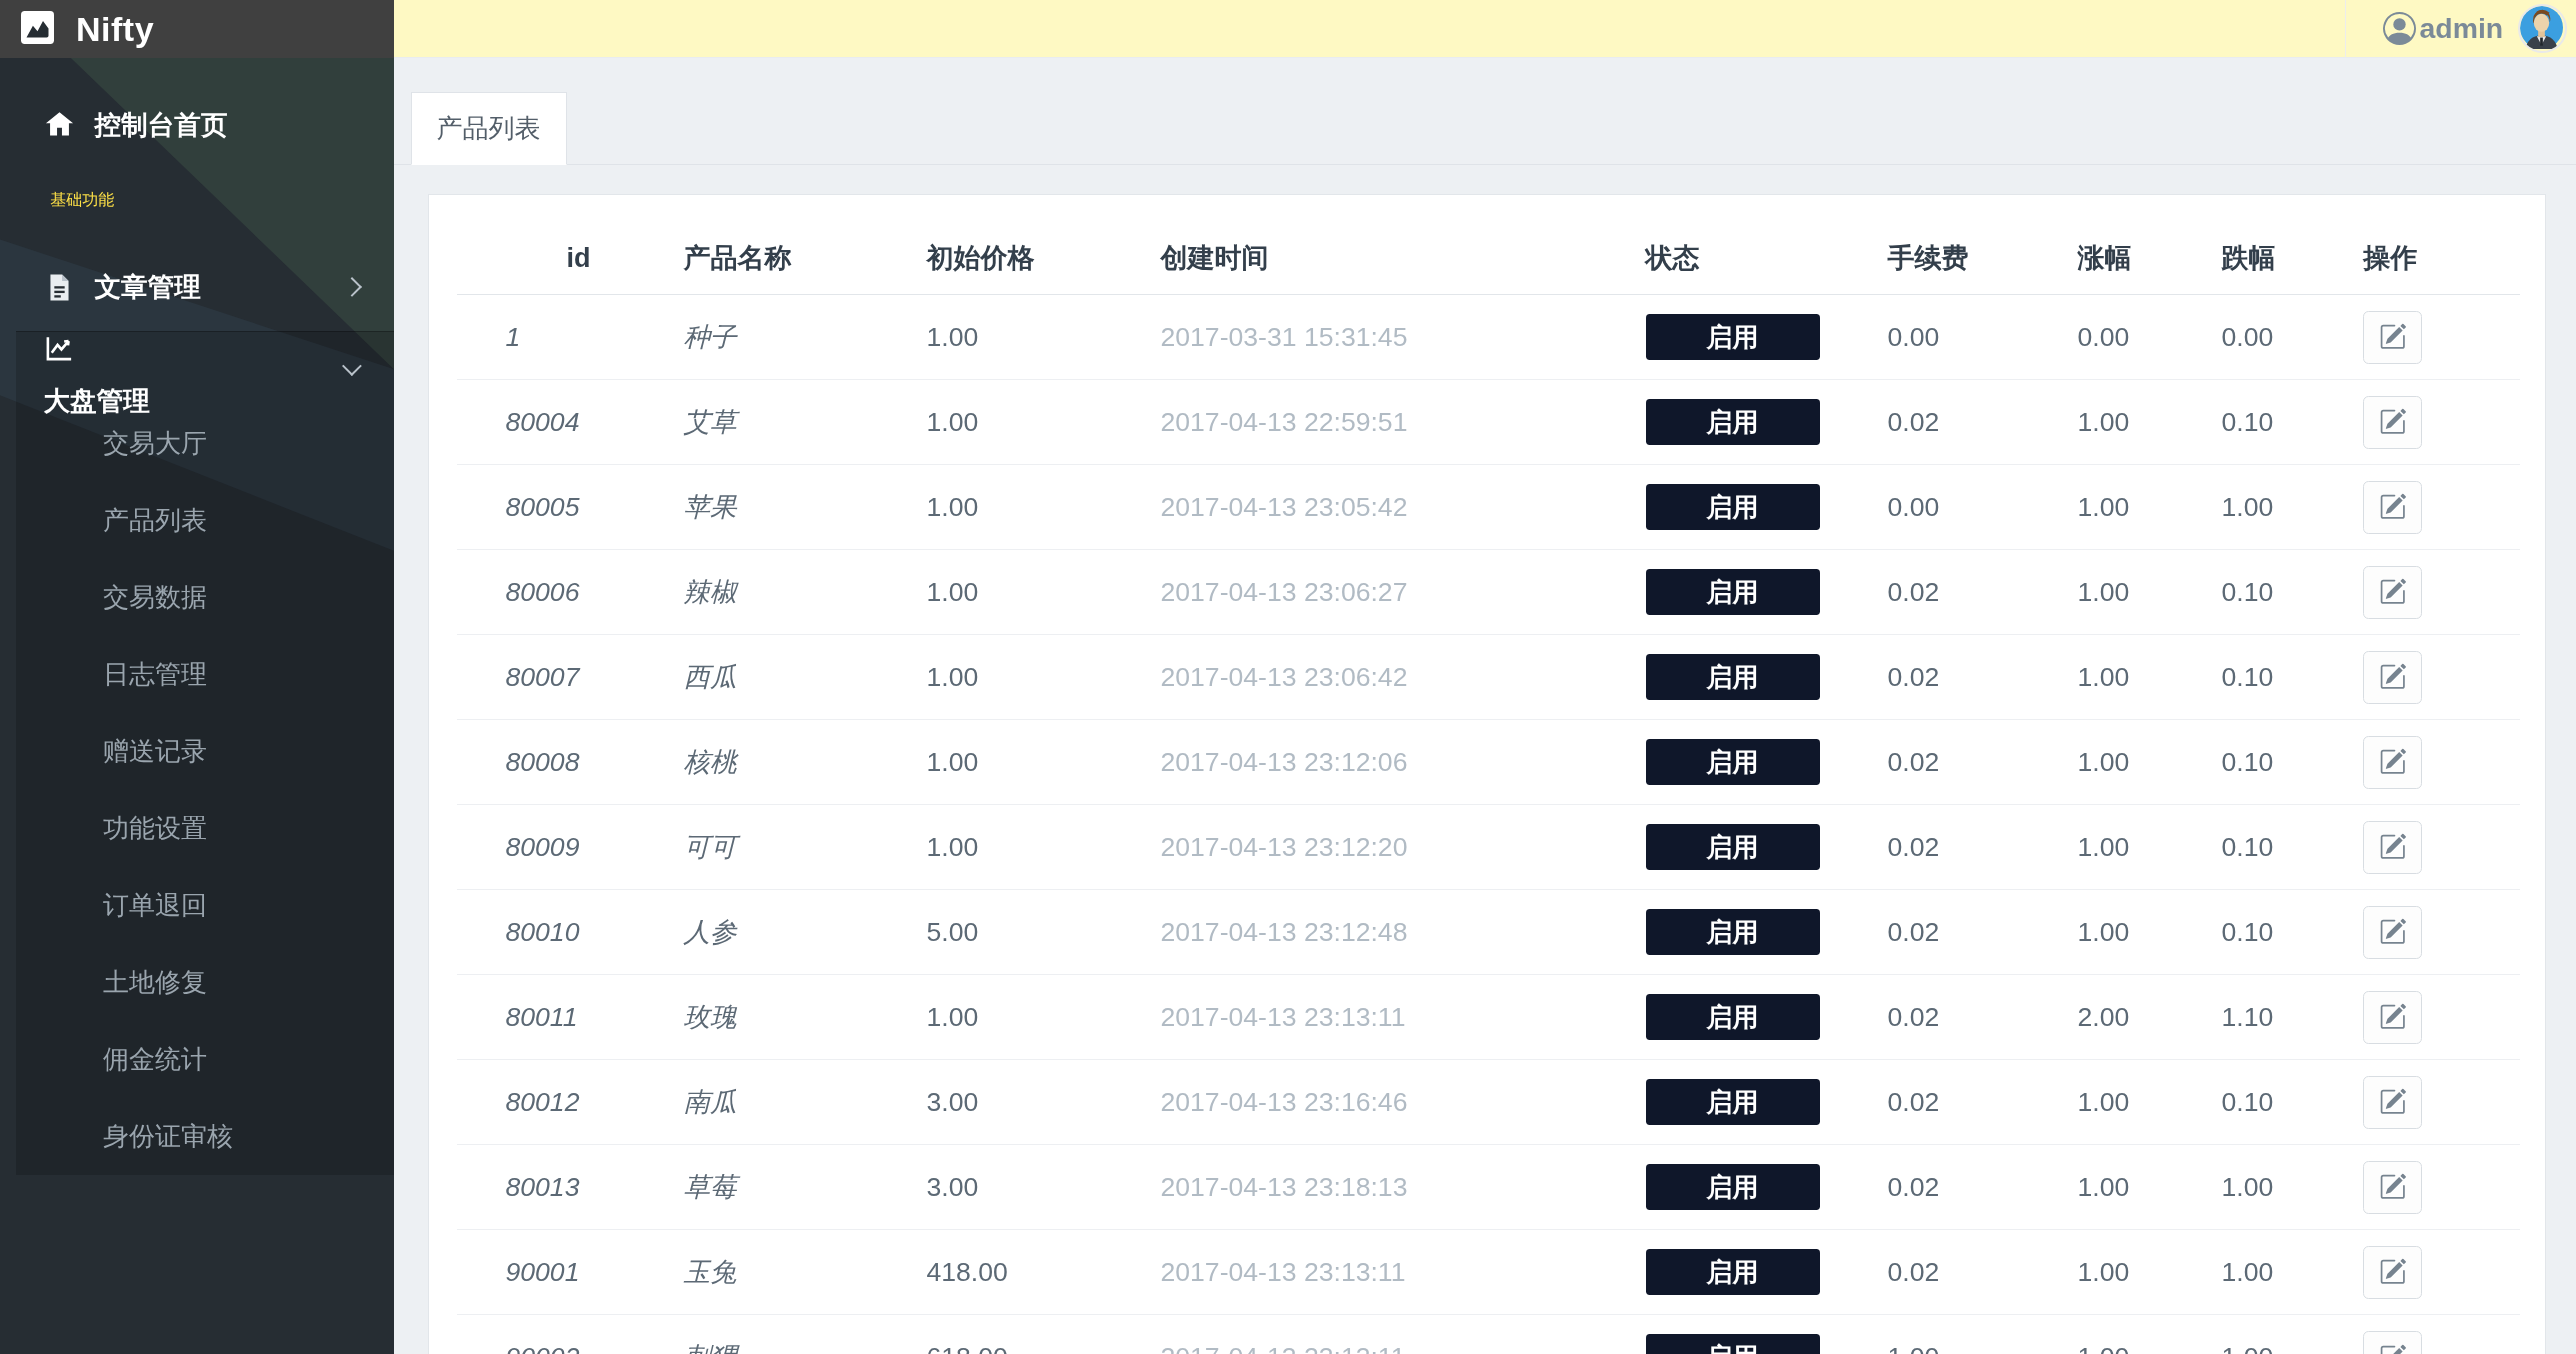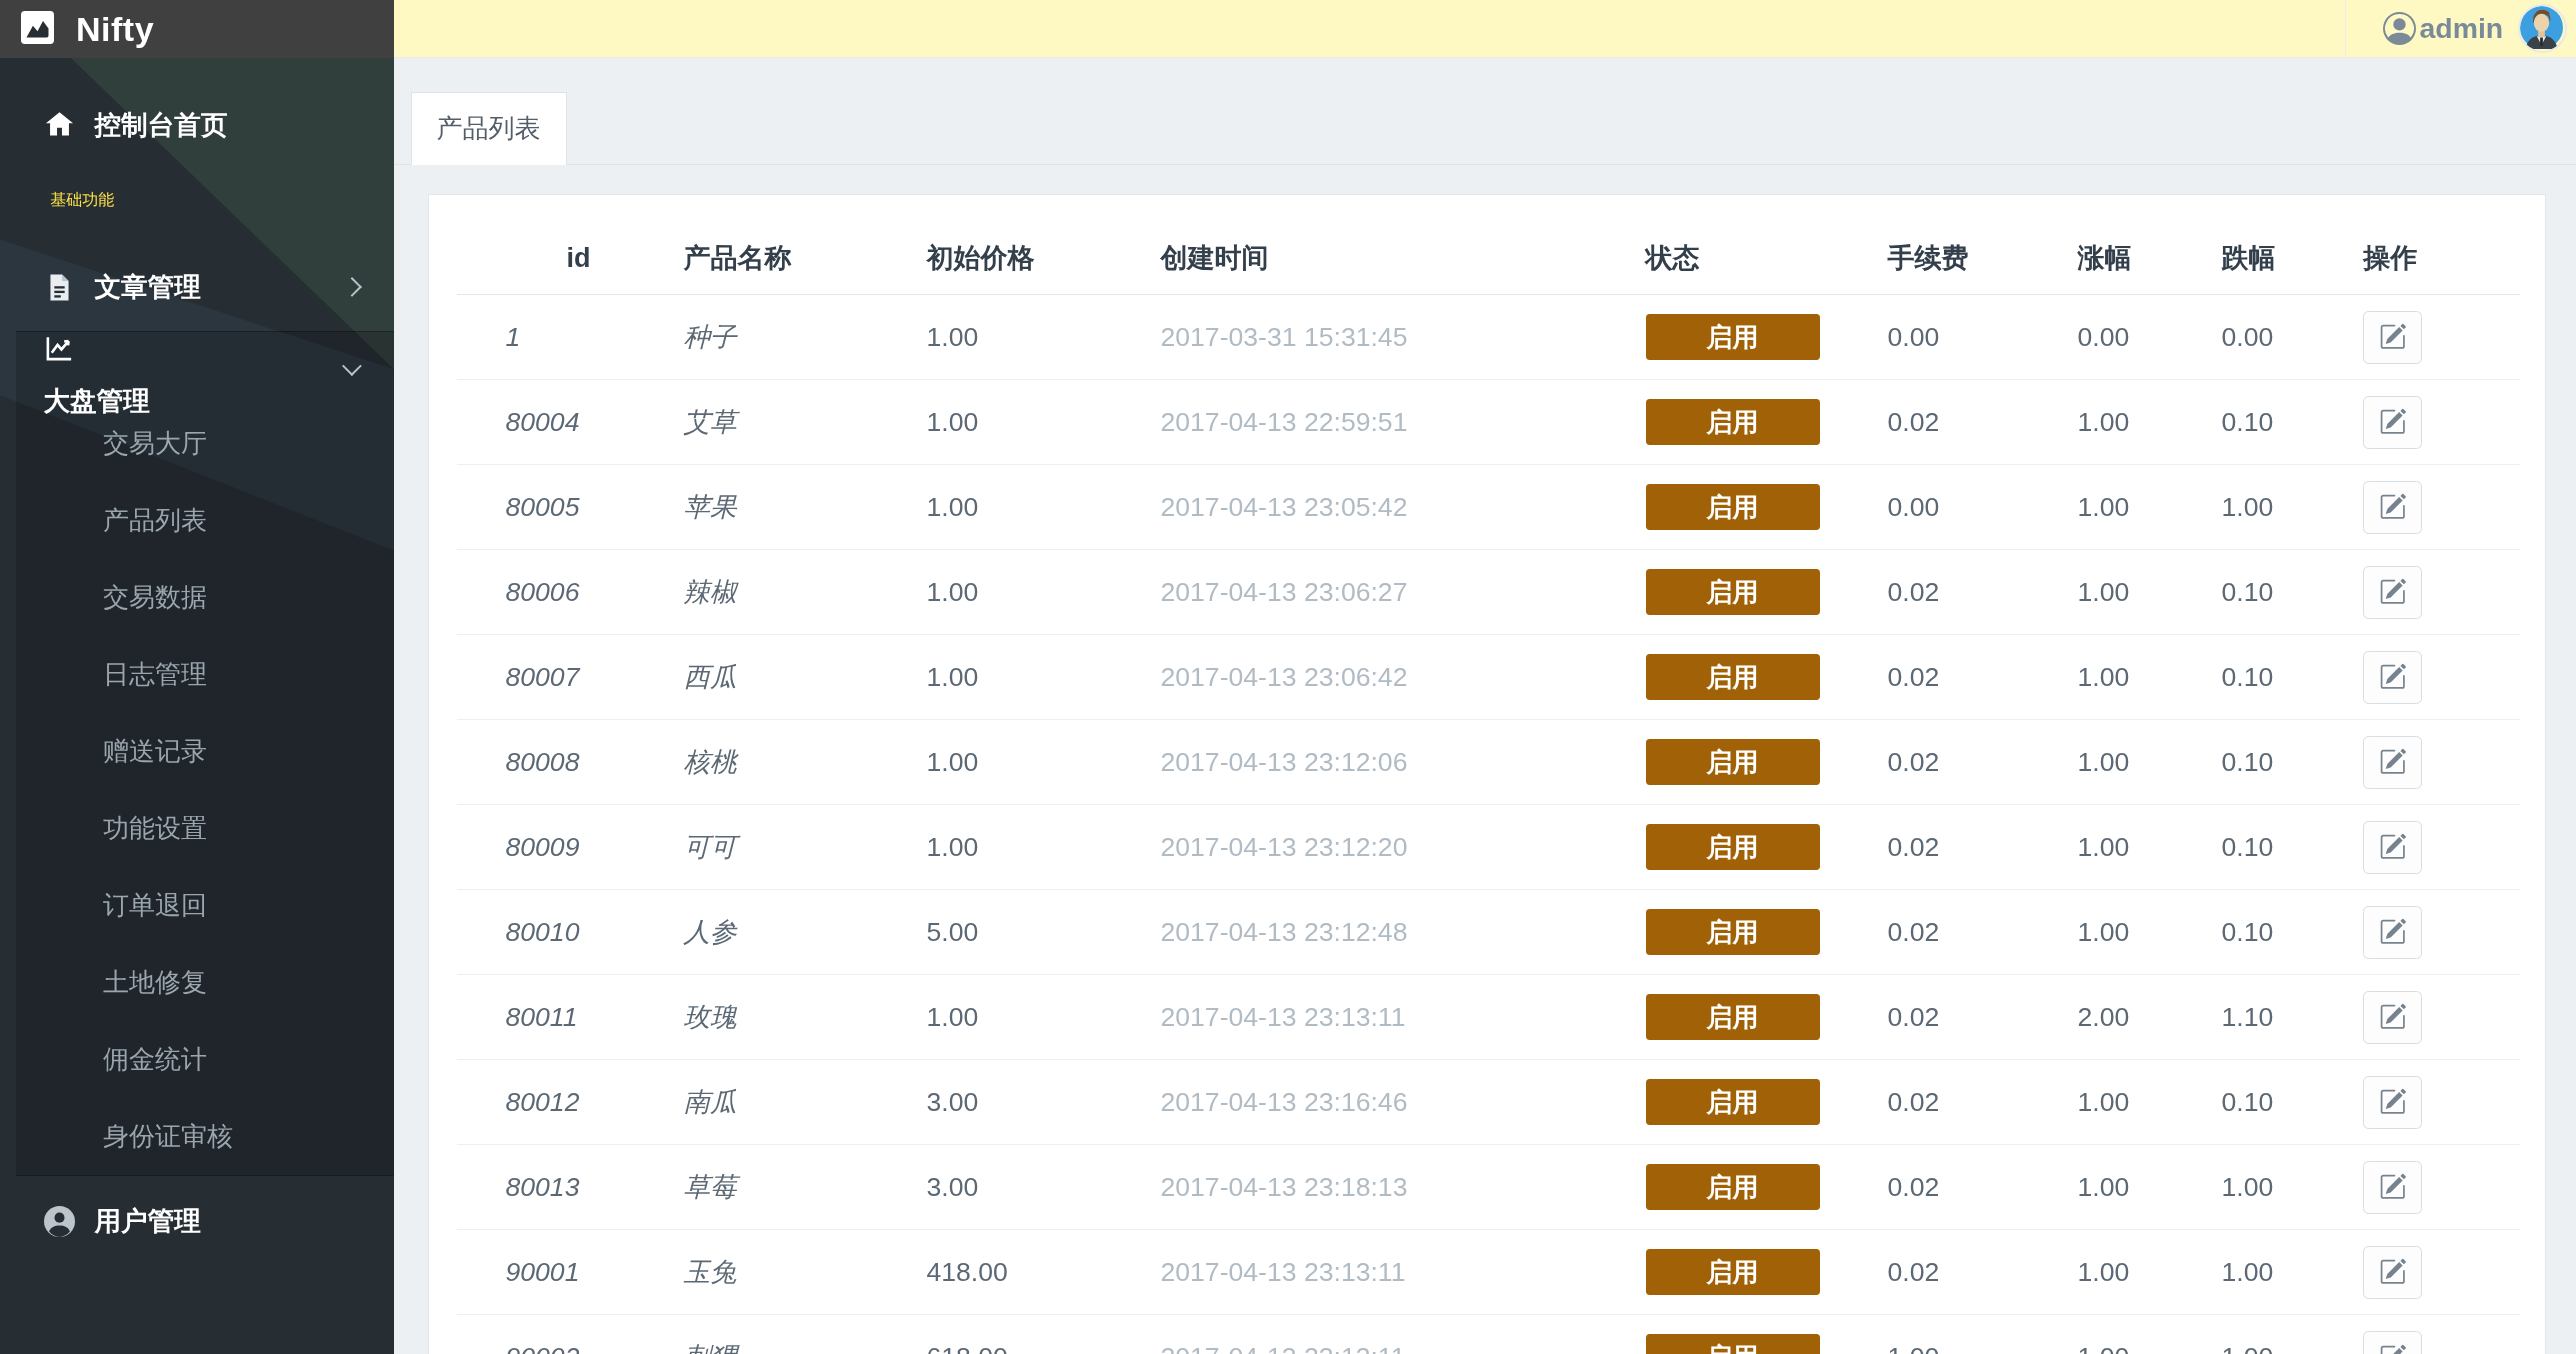--- a/index.html
+++ b/index.html
@@ -59,21 +59,21 @@
   .col-action { width:160px; }
   th.h-id { padding-left:110px; }      td.c-id   { padding-left:49px; font-style:italic; }
   th.h-name, td.c-name   { padding-left:34px; }  td.c-name { font-style:italic; }
   th.h-price, td.c-price { padding-left:34px; }
   th.h-date, td.c-date   { padding-left:30px; }  td.c-date { color:#b1bbc4; }
   th.h-status { padding-left:38px; }   td.c-status { padding-left:38px; }
   th.h-fee, td.c-fee     { padding-left:37px; }
   th.h-rise, td.c-rise   { padding-left:39px; }
   th.h-fall, td.c-fall   { padding-left:36px; }
   th.h-action, td.c-action { padding-left:3.7px; }
-  .badge { display:inline-block; width:174px; height:46px; line-height:46px; background:#a16207;
+  .badge { display:inline-block; width:174px; height:46px; line-height:46px; background:#0f172a;
     border-radius:3.7px; color:#fff; font-weight:bold; font-size:26px; text-align:center; cursor:pointer; }
   .edit-btn { width:59px; height:53px; background:#fdfdfd; border:1.8px solid #d8dde2; border-radius:5.5px;
     display:inline-flex; align-items:center; justify-content:center; cursor:pointer; }
 </style>
 </head>
 <body>
 
 <div class="topbar">
   <div class="topbar-left">
     <span>
@@ -154,30 +154,20 @@
           <li>交易数据</li>
           <li>日志管理</li>
           <li>赠送记录</li>
           <li>功能设置</li>
           <li>订单退回</li>
           <li>土地修复</li>
           <li>佣金统计</li>
           <li>身份证审核</li>
         </ul>
     </div>
-    <div class="nav-user">
-      <span class="nav-icon">
-        <svg width="31" height="31" viewBox="0 0 16 16">
-            <circle cx="8" cy="8" r="8" fill="#bcc5cc"></circle>
-            <circle cx="8" cy="6" r="2.6" fill="#262d33"></circle>
-            <path d="M2.6 13.2C3.4 10.9 5.5 10 8 10s4.6.9 5.4 3.2A8 8 0 0 1 8 16a8 8 0 0 1-5.4-2.8z" fill="#262d33"></path>
-          </svg>
-      </span>
-      <span>用户管理</span>
-    </div>
   </div>
 </div>
 
 <div class="content">
   <div class="tabstrip">
     <div class="tab">产品列表</div>
   </div>
   <div class="card">
     <table>
       <colgroup>

